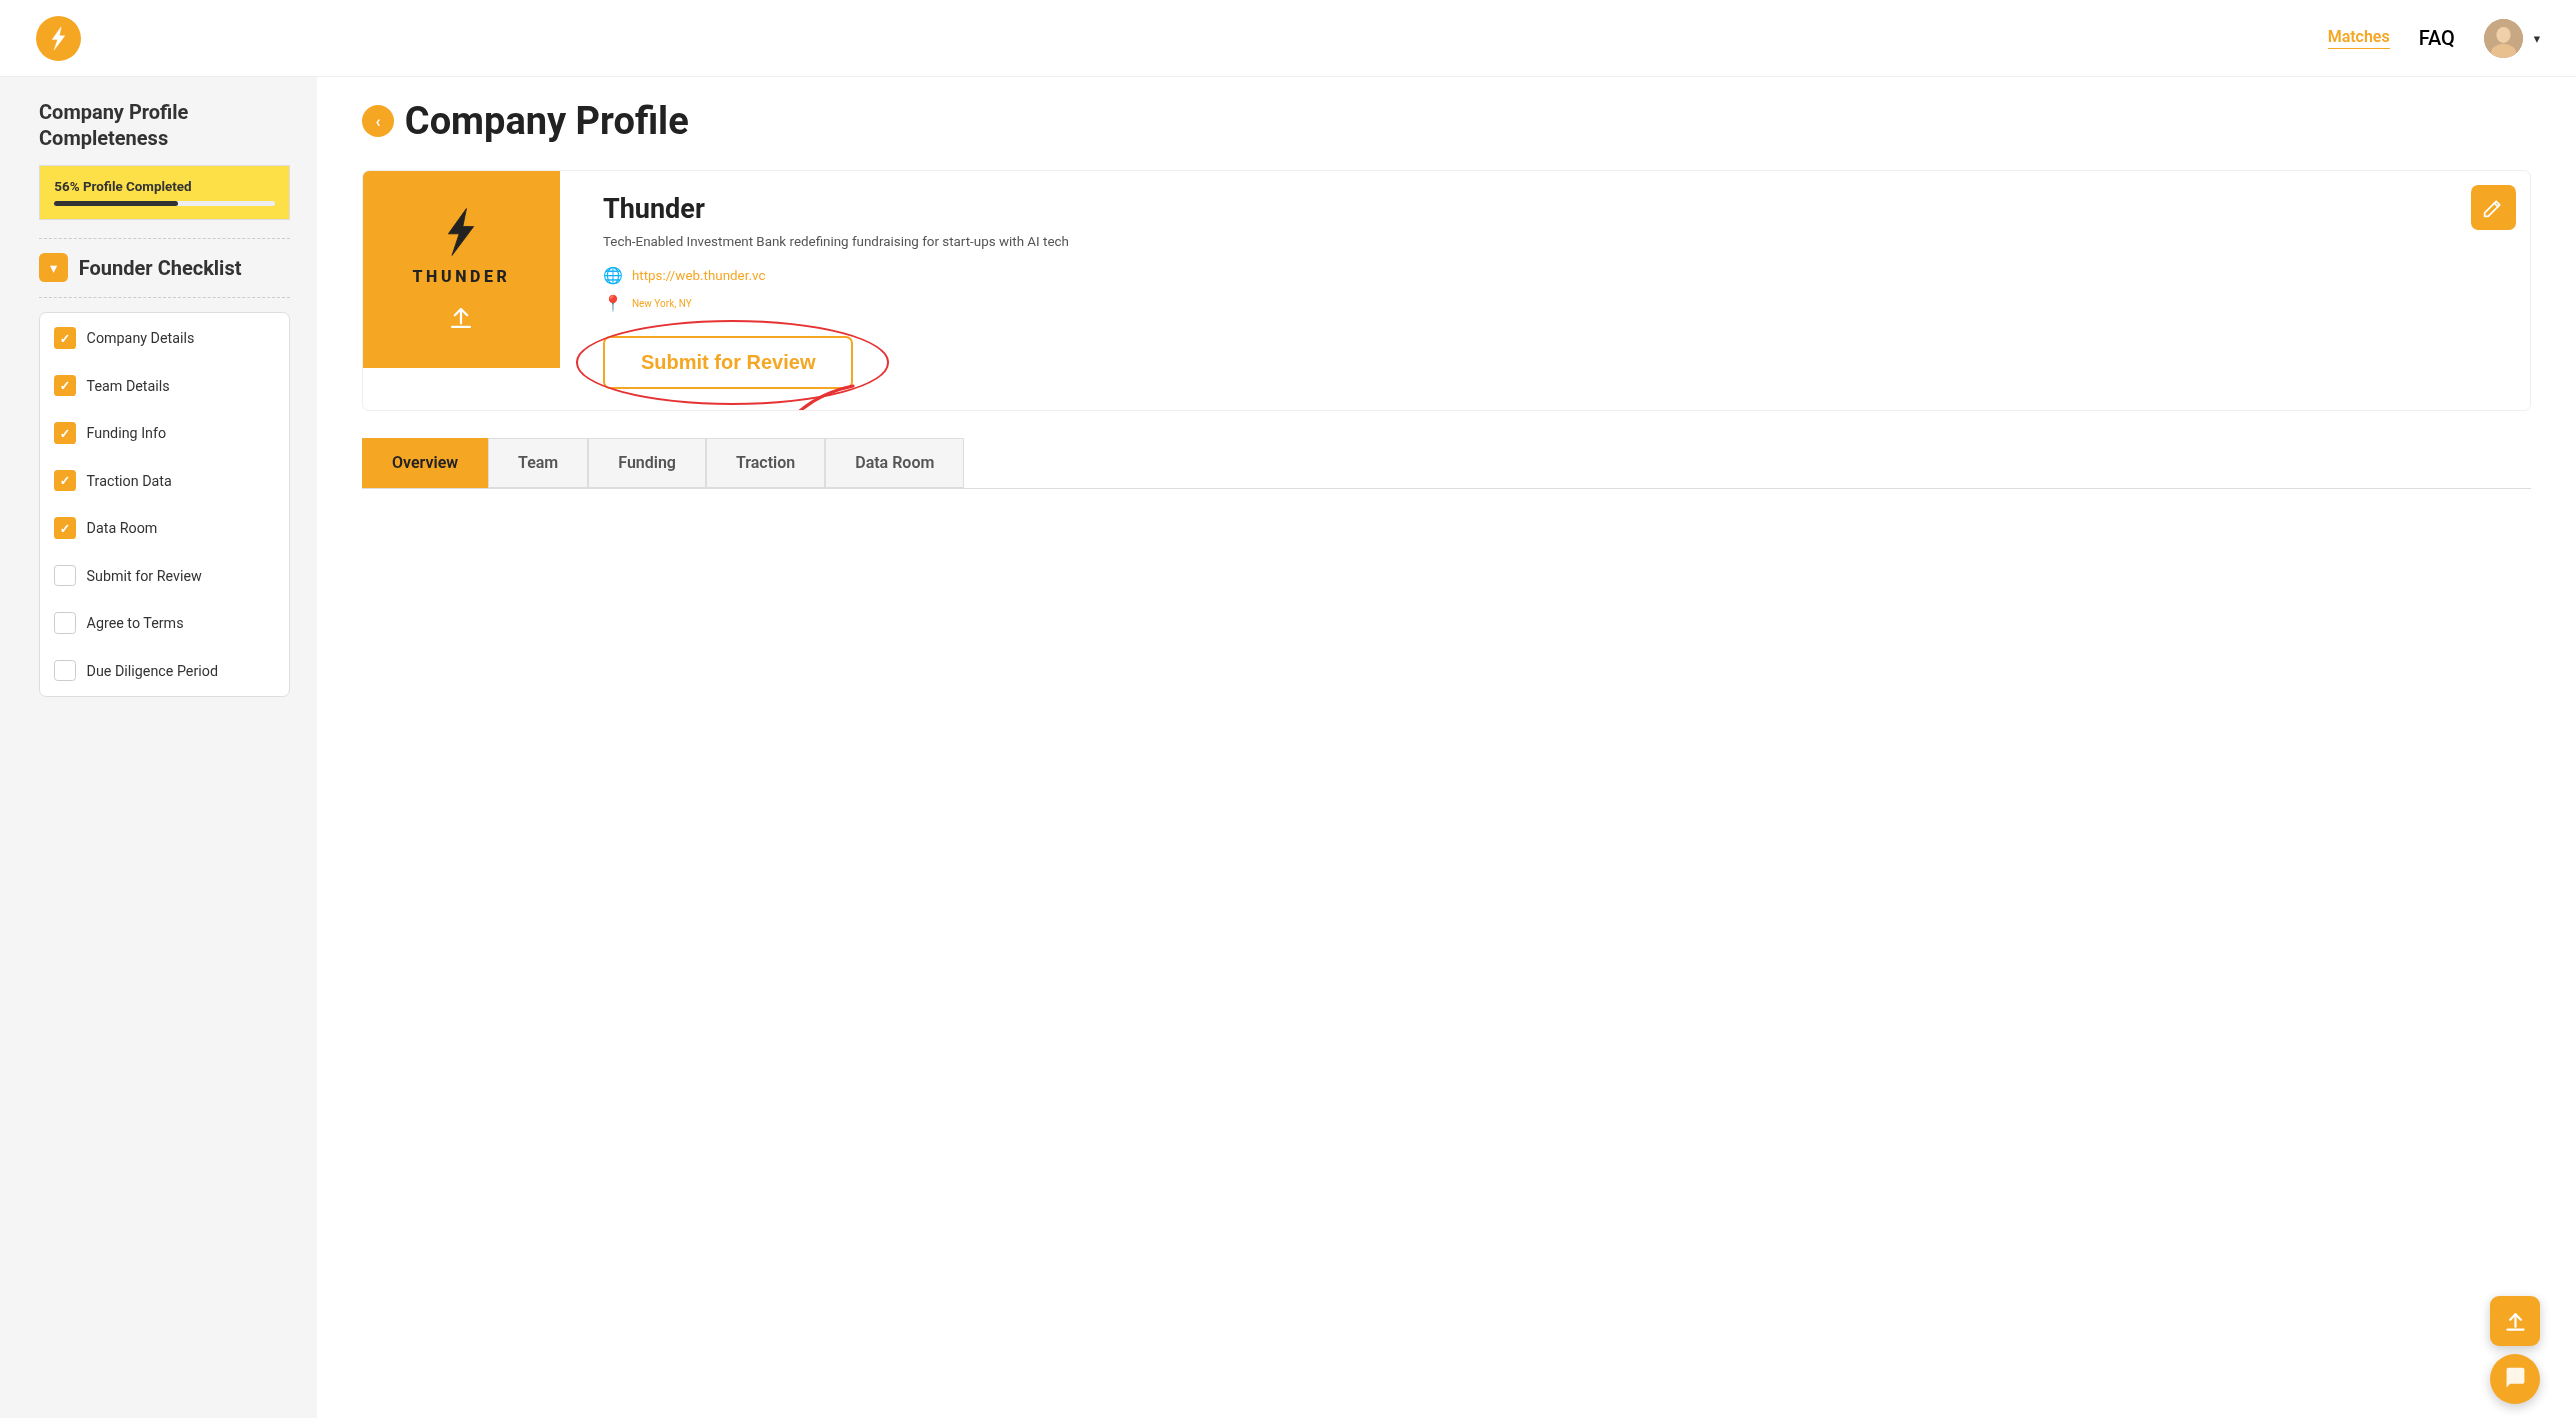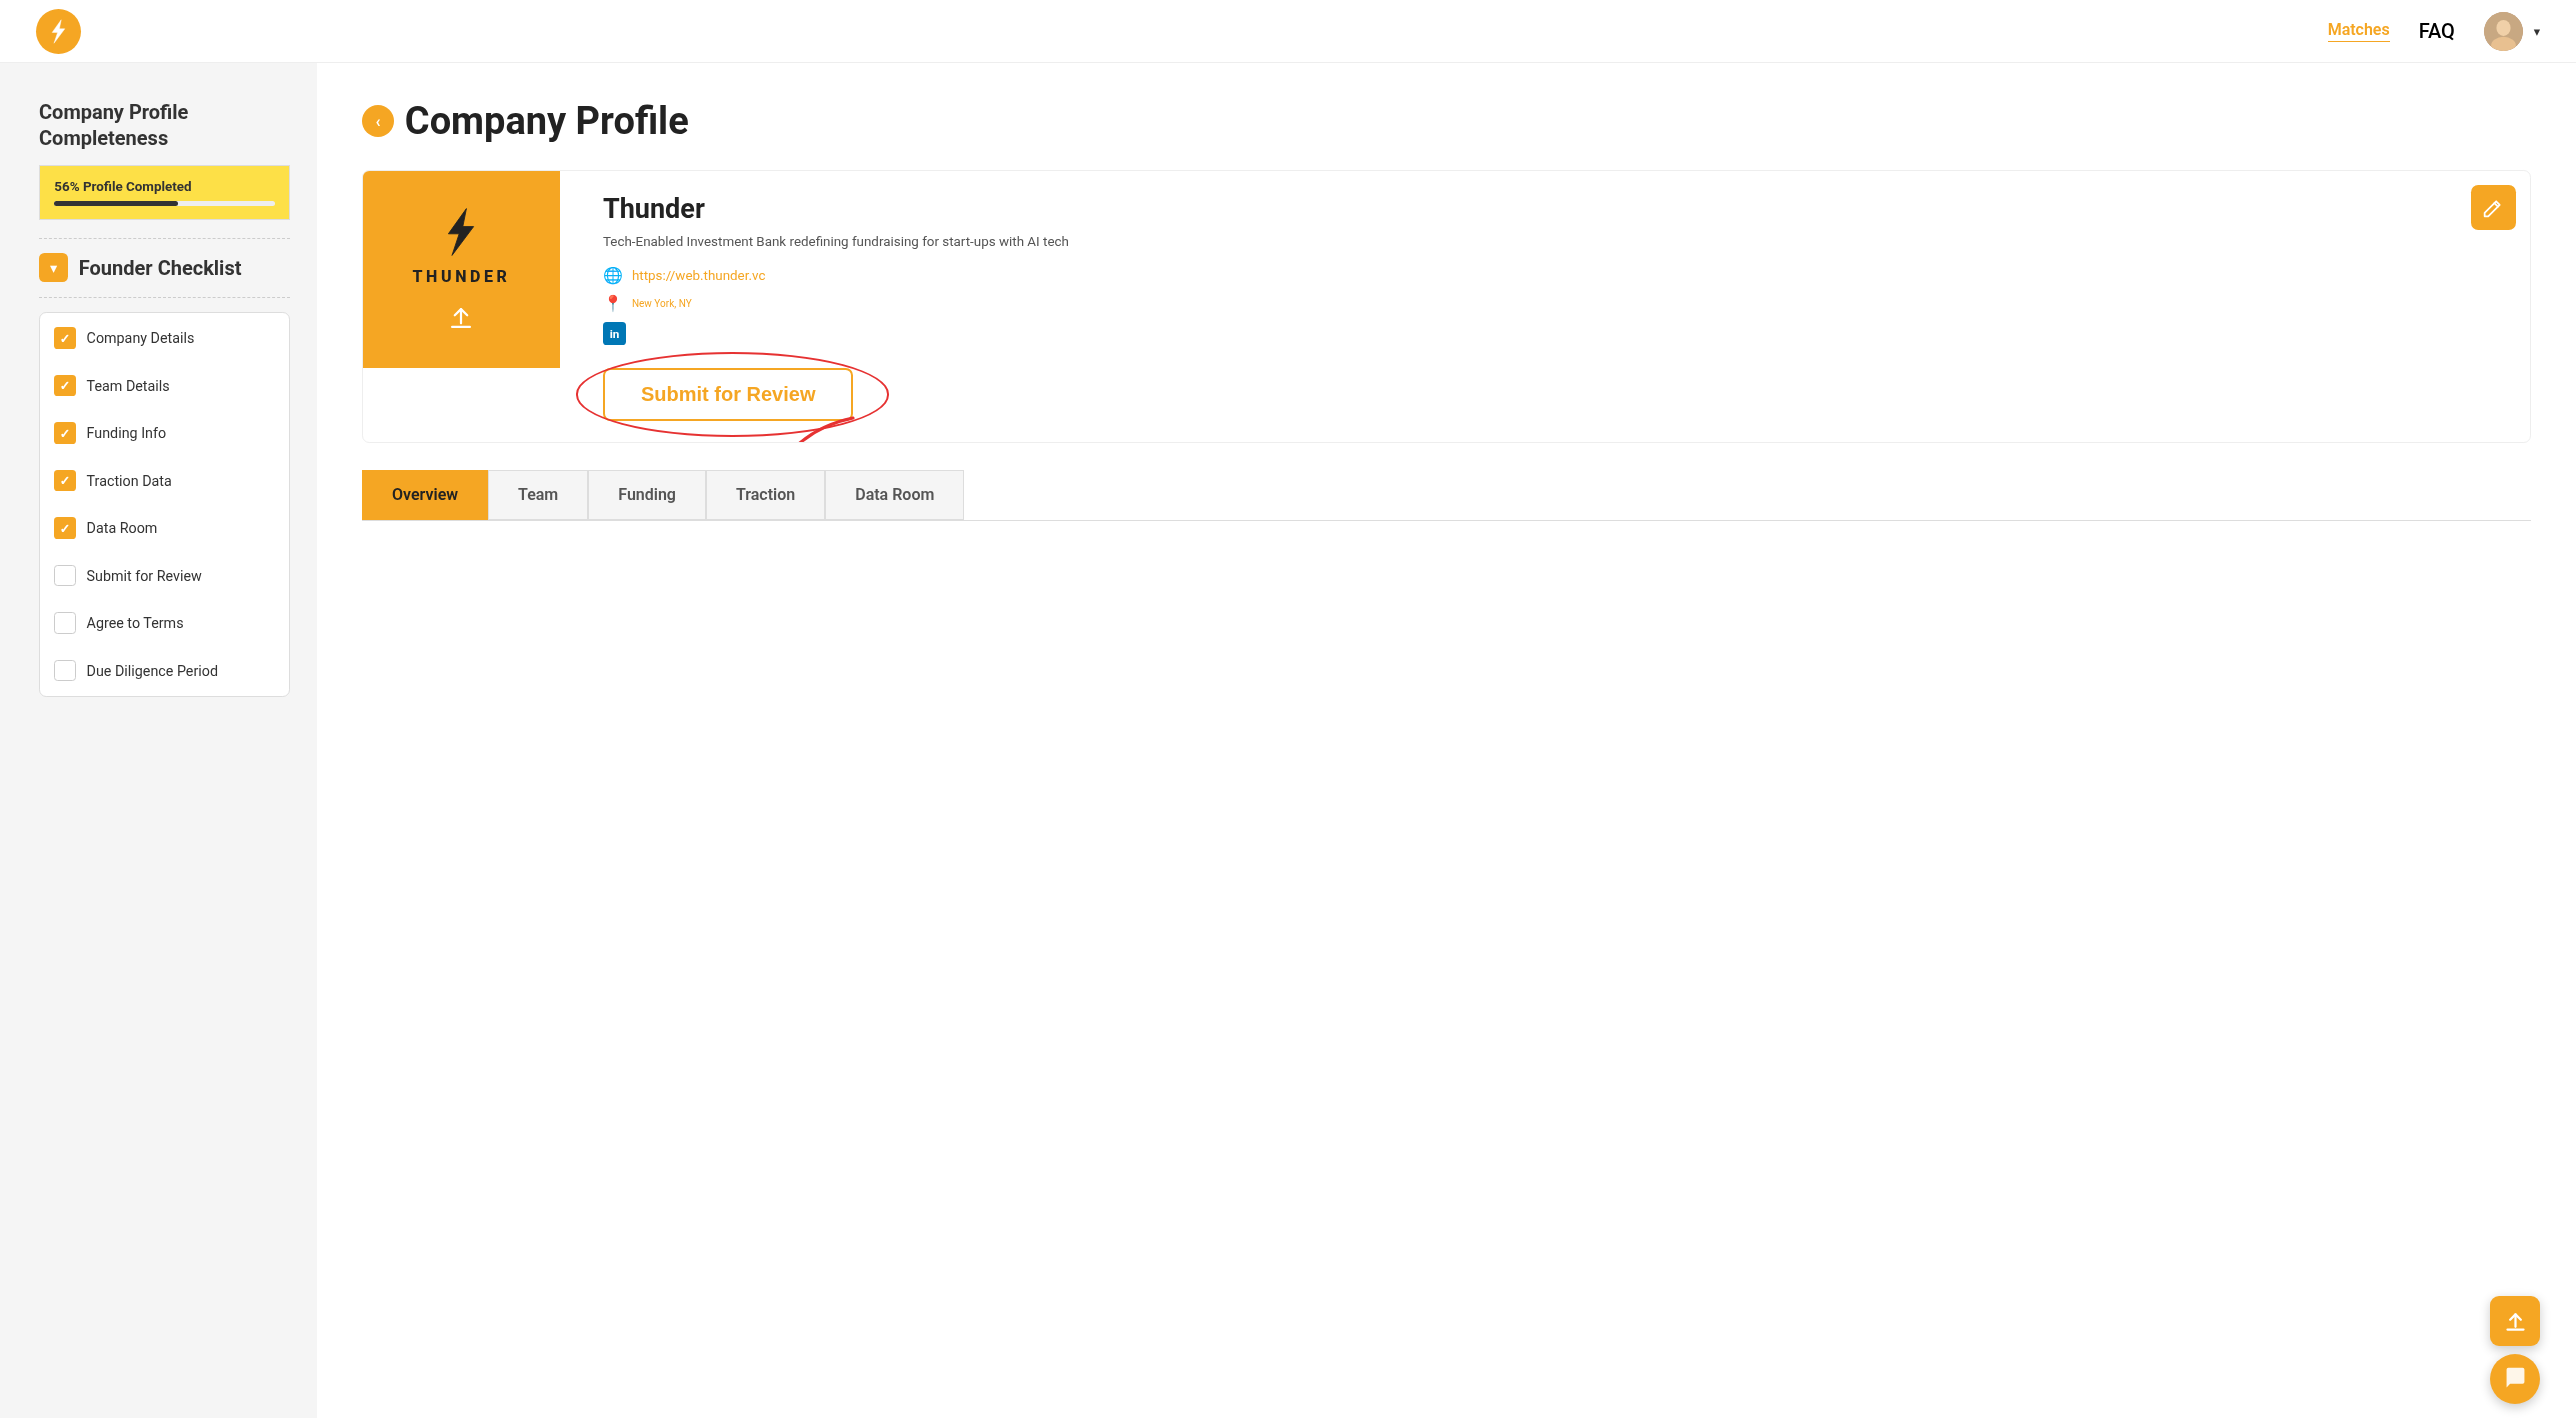--- a/index.html
+++ b/index.html
@@ -1,21 +1,21 @@
 <!DOCTYPE html>
 <html style="font-size:14.3px"><head>
   <meta charset="utf-8">
   <style>
     * { box-sizing: border-box; margin: 0; padding: 0; }
     body { font-family: -apple-system, BlinkMacSystemFont, 'Segoe UI', Roboto, sans-serif; background: #f5f5f5; min-height: 100vh; }
 
     
     .header {
       background: #fff;
-      height: 63px;
+      height: 77px;
       display: flex;
       align-items: center;
       justify-content: space-between;
       padding: 0 36px;
       border-bottom: 0.9px solid #eee;
       position: fixed;
       top: 0;
       left: 0;
       right: 0;
       z-index: 100;
@@ -549,23 +549,20 @@
         <p class="company-desc">Tech-Enabled Investment Bank redefining fundraising for start-ups with AI tech</p>
         <div class="company-meta">
           <div class="meta-item">
             <span class="meta-icon">🌐</span>
             <a class="meta-link" href="#">https://web.thunder.vc</a>
           </div>
           <div class="meta-item">
             <span class="meta-icon">📍</span>
             <span class="meta-text">New York, NY</span>
           </div>
-          <div class="meta-item">
-            <span class="linkedin-badge">in</span>
-          </div>
         </div>
 
         
         <div class="submit-review-wrapper">
           <div class="circle-annotation"></div>
           <button class="submit-review-btn">Submit for Review</button>
           
           <div class="arrow-annotation">
             <svg width="108" height="72" viewBox="0 0 120 80">
               <path d="M100,10 Q50,20 20,60" stroke="#e63232" stroke-width="3.5" fill="none" stroke-linecap="round"></path>

